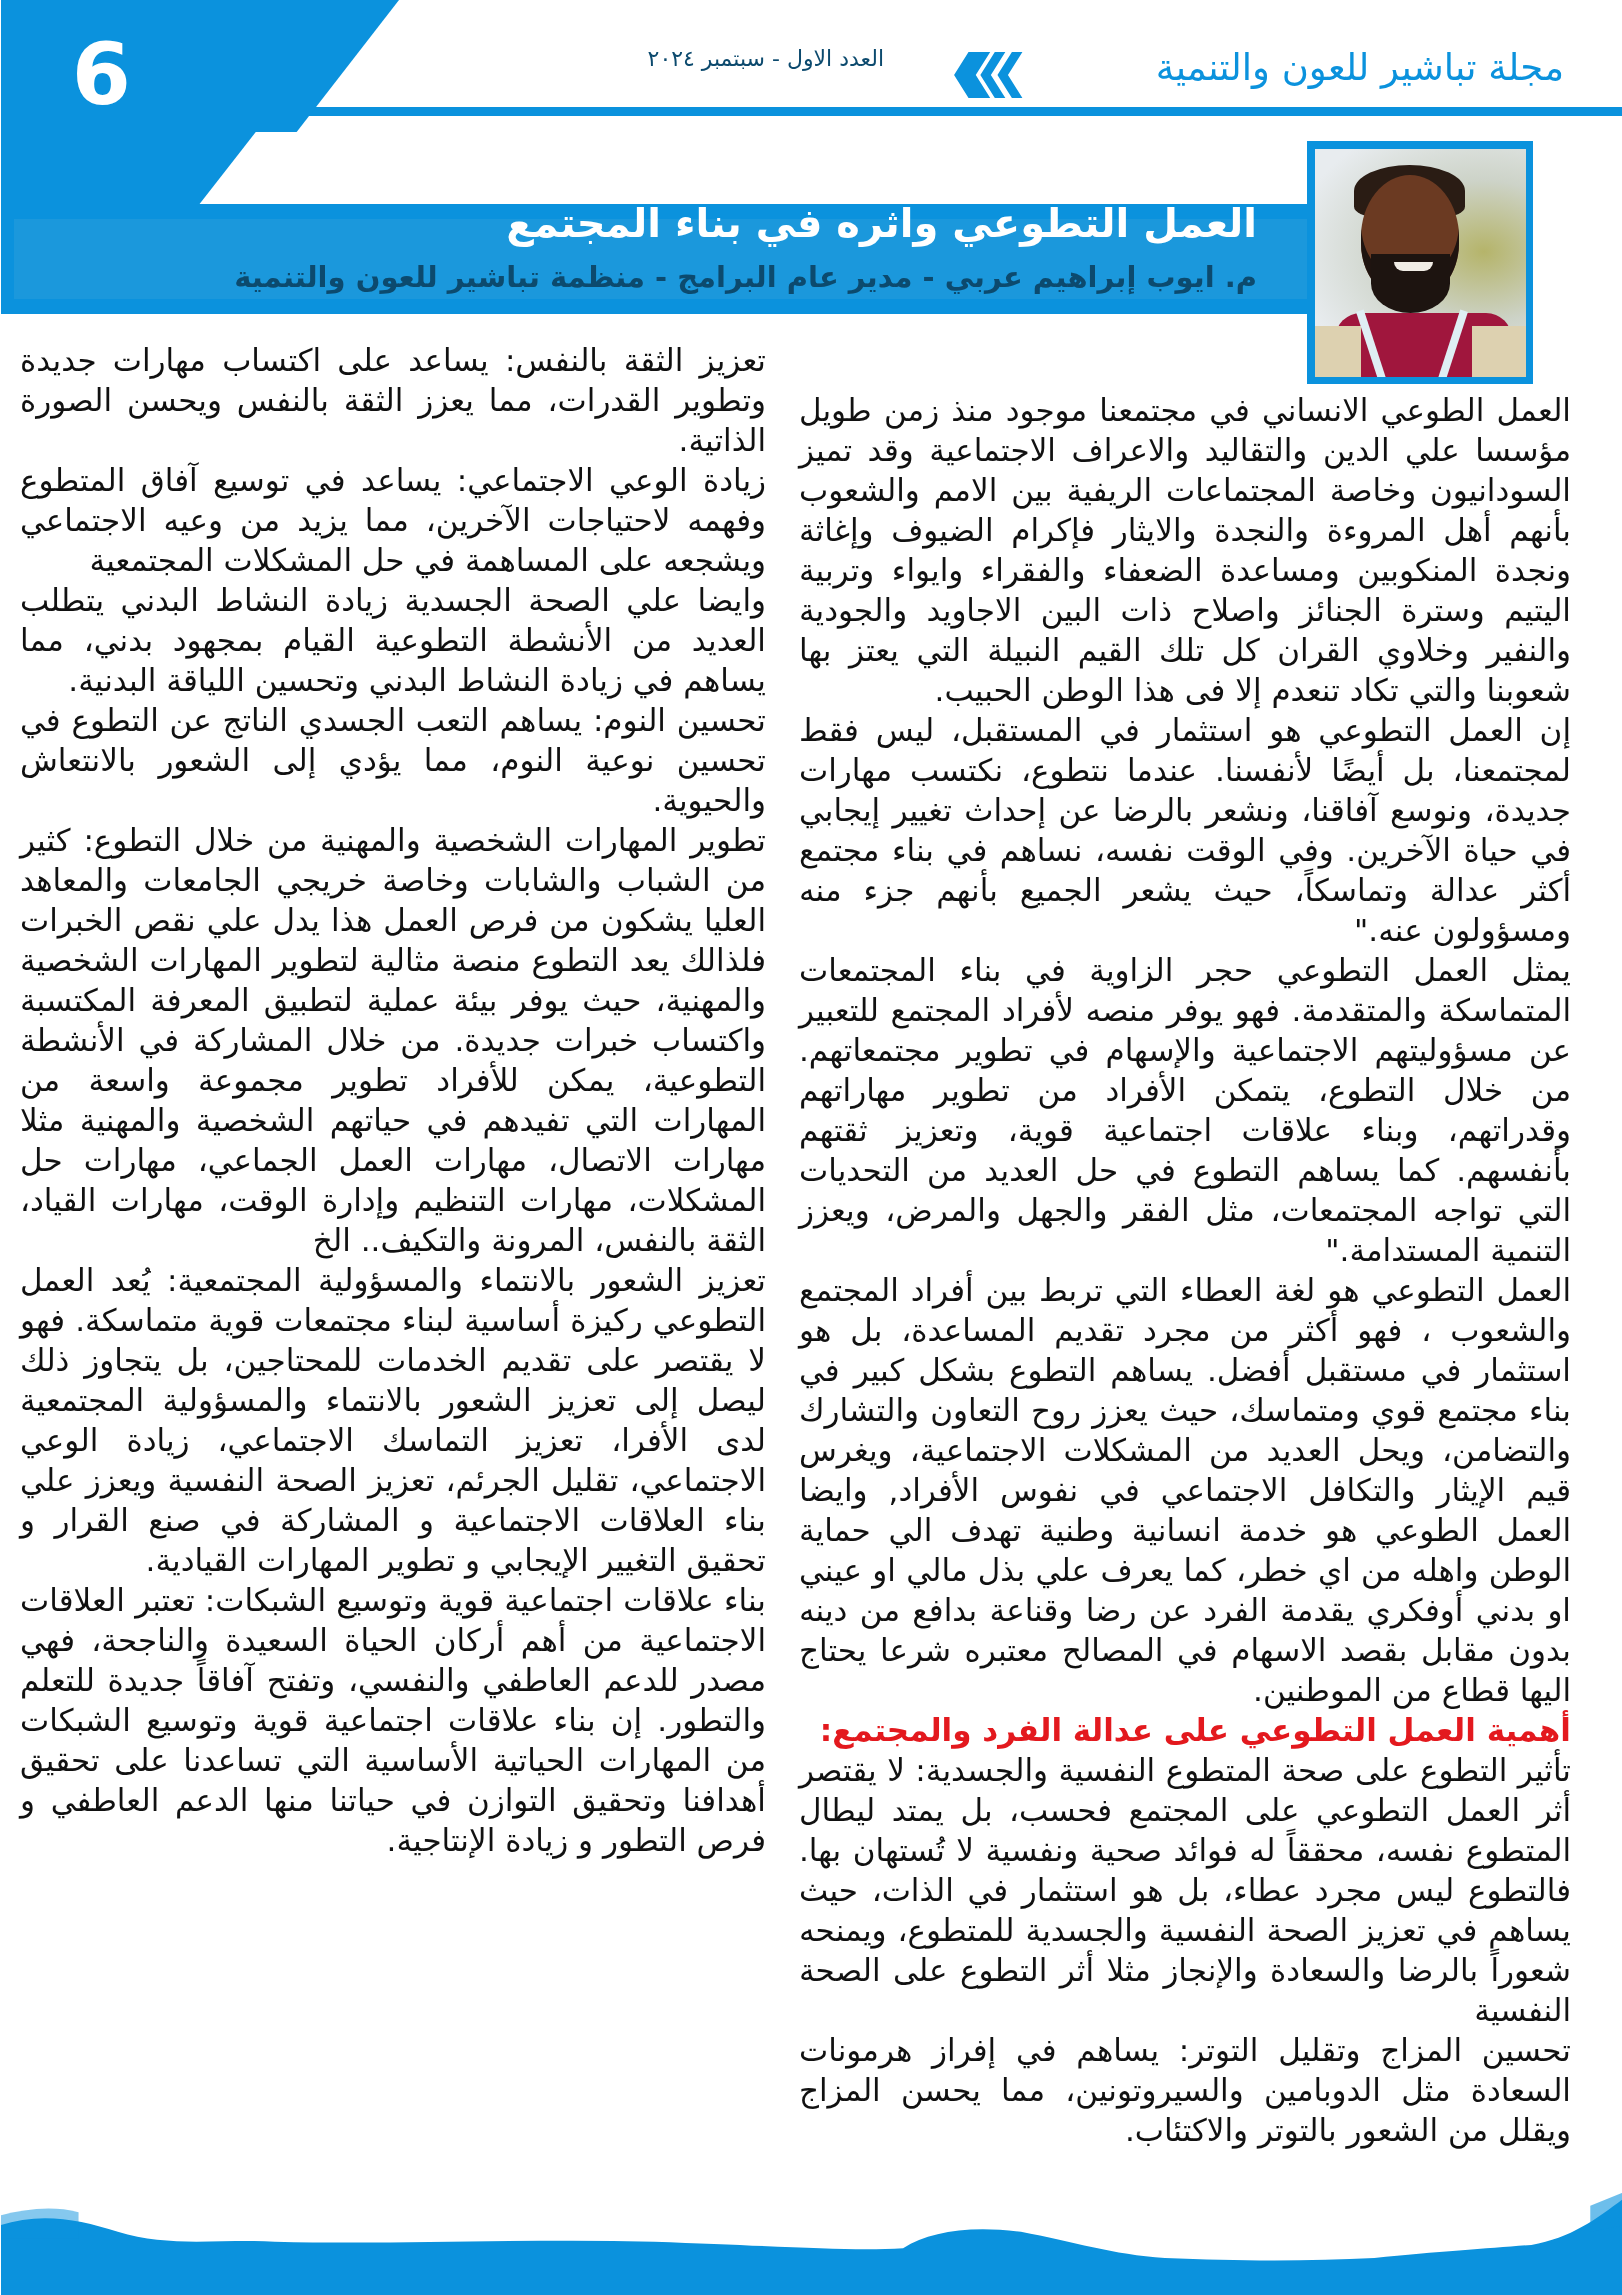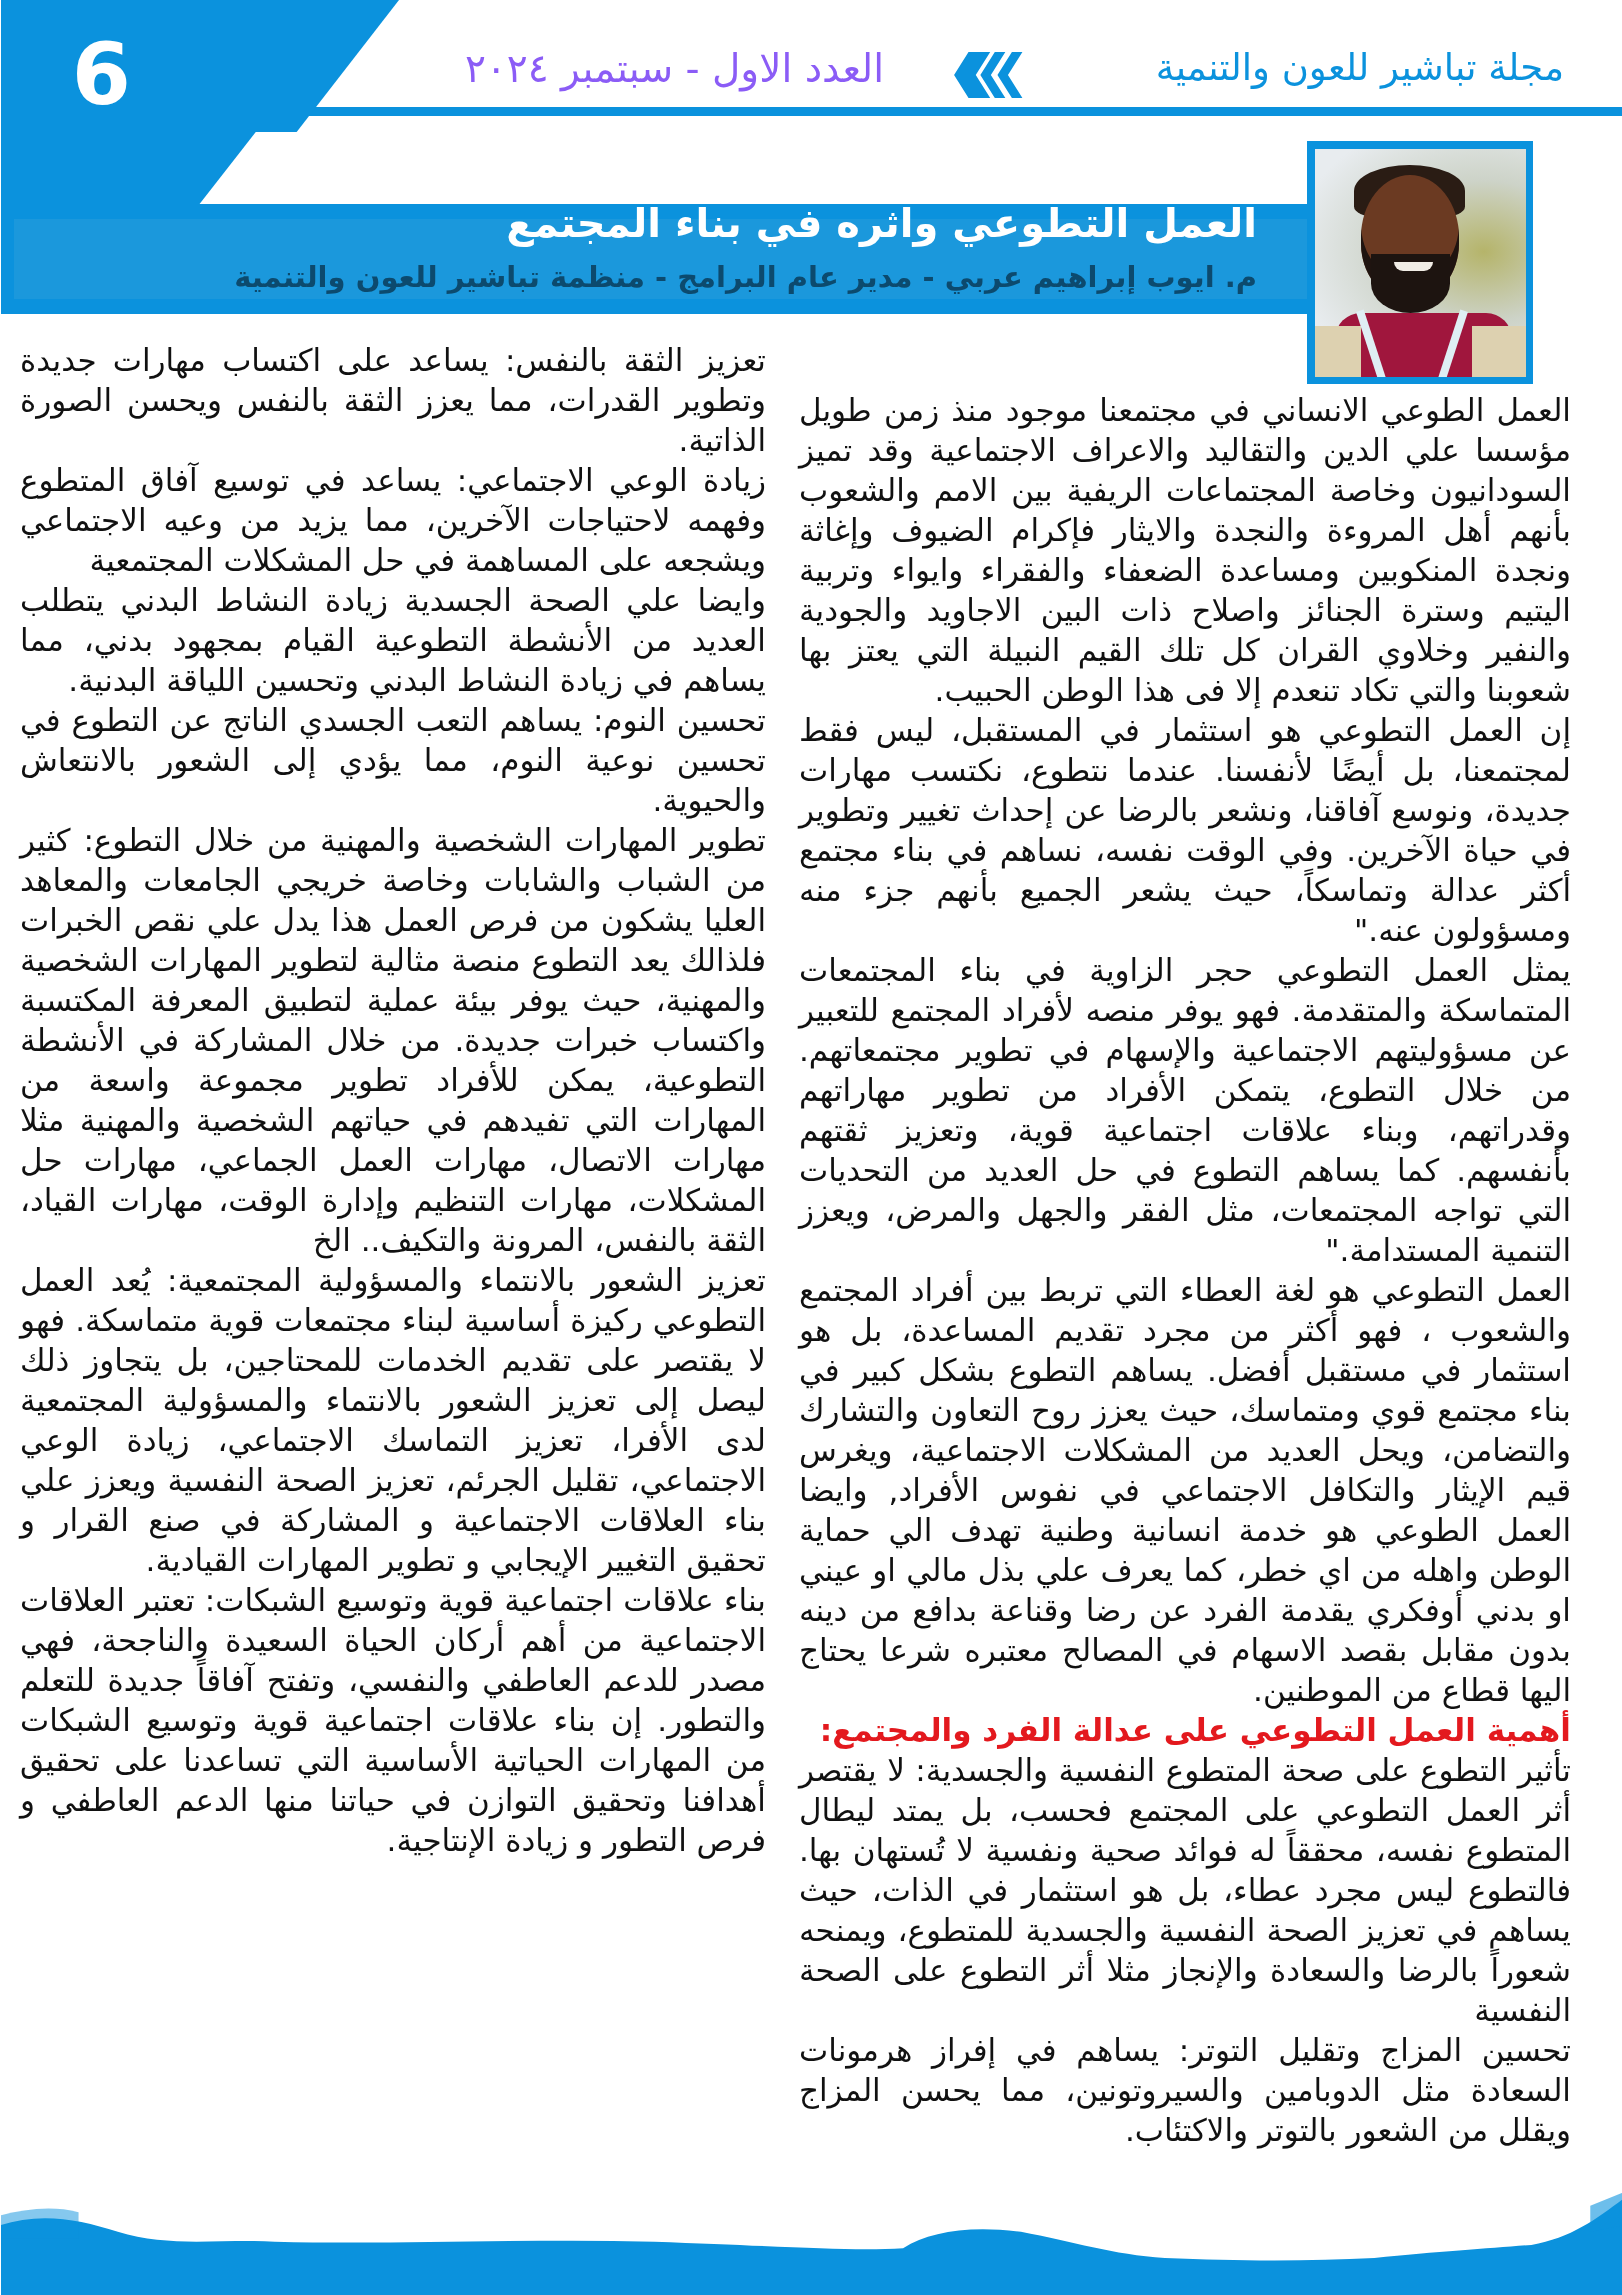--- a/index.html
+++ b/index.html
@@ -21,21 +21,21 @@
   }
   .page-number {
     position:absolute; left:26px; top:26px; width:157px; height:98px;
     font-size:85px; font-weight:bold; color:#ffffff; text-align:center; line-height:98px;
     direction:rtl; letter-spacing:6.5px;
   }
   .mag-title {
     position:absolute; right:59px; top:46px; font-size:37px; color:#0b92dd; white-space:nowrap;
   }
   .issue-text {
-    position:absolute; right:739px; top:46px; font-size:39px; color:#8b5cf6; white-space:nowrap;
+    position:absolute; right:739px; top:46px; font-size:22px; color:#0c4a6e; white-space:nowrap;
   }
   .chevrons { position:absolute; left:954px; top:52px; width:79px; height:46px; }
 
   
   .title-band {
     position:absolute; left:0; top:204px; width:1309px; height:110px; background:#0b92dd;
   }
   .title-inner {
     position:absolute; left:14.4px; top:219px; width:1296px; height:80px; background:#1b98dc;
   }
@@ -121,21 +121,21 @@
   <div class="lanyard"></div>
   <div class="lanyard2"></div>
   <div class="hair"></div>
   <div class="head"></div>
   <div class="beard"></div>
   <div class="smile"></div>
 </div>
 
 <div class="col col-right">
   <p>العمل الطوعي الانساني في مجتمعنا موجود منذ زمن طويل مؤسسا علي الدين والتقاليد والاعراف الاجتماعية وقد تميز السودانيون وخاصة المجتماعات الريفية بين الامم والشعوب بأنهم أهل المروءة والنجدة والايثار فإكرام الضيوف وإغاثة ونجدة المنكوبين ومساعدة الضعفاء والفقراء وايواء وتربية اليتيم وسترة الجنائز واصلاح ذات البين الاجاويد والجودية والنفير وخلاوي القران كل تلك القيم النبيلة التي يعتز بها شعوبنا والتي تكاد تنعدم إلا فى هذا الوطن الحبيب.</p>
-  <p>إن العمل التطوعي هو استثمار في المستقبل، ليس فقط لمجتمعنا، بل أيضًا لأنفسنا. عندما نتطوع، نكتسب مهارات جديدة، ونوسع آفاقنا، ونشعر بالرضا عن إحداث تغيير وتطوير في حياة الآخرين. وفي الوقت نفسه، نساهم في بناء مجتمع أكثر عدالة وتماسكاً، حيث يشعر الجميع بأنهم جزء منه ومسؤولون عنه."</p>
+  <p>إن العمل التطوعي هو استثمار في المستقبل، ليس فقط لمجتمعنا، بل أيضًا لأنفسنا. عندما نتطوع، نكتسب مهارات جديدة، ونوسع آفاقنا، ونشعر بالرضا عن إحداث تغيير إيجابي في حياة الآخرين. وفي الوقت نفسه، نساهم في بناء مجتمع أكثر عدالة وتماسكاً، حيث يشعر الجميع بأنهم جزء منه ومسؤولون عنه."</p>
   <p>يمثل العمل التطوعي حجر الزاوية في بناء المجتمعات المتماسكة والمتقدمة. فهو يوفر منصه لأفراد المجتمع للتعبير عن مسؤوليتهم الاجتماعية والإسهام في تطوير مجتمعاتهم. من خلال التطوع، يتمكن الأفراد من تطوير مهاراتهم وقدراتهم، وبناء علاقات اجتماعية قوية، وتعزيز ثقتهم بأنفسهم. كما يساهم التطوع في حل العديد من التحديات التي تواجه المجتمعات، مثل الفقر والجهل والمرض، ويعزز التنمية المستدامة."</p>
   <p>العمل التطوعي هو لغة العطاء التي تربط بين أفراد المجتمع والشعوب ، فهو أكثر من مجرد تقديم المساعدة، بل هو استثمار في مستقبل أفضل. يساهم التطوع بشكل كبير في بناء مجتمع قوي ومتماسك، حيث يعزز روح التعاون والتشارك والتضامن، ويحل العديد من المشكلات الاجتماعية، ويغرس قيم الإيثار والتكافل الاجتماعي في نفوس الأفراد, وايضا العمل الطوعي هو خدمة انسانية وطنية تهدف الي حماية الوطن واهله من اي خطر، كما يعرف علي بذل مالي او عيني او بدني أوفكري يقدمة الفرد عن رضا وقناعة بدافع من دينه بدون مقابل بقصد الاسهام في المصالح معتبره شرعا يحتاج اليها قطاع من الموطنين.</p>
   <p class="subhead">أهمية العمل التطوعي على عدالة الفرد والمجتمع:</p>
   <p>تأثير التطوع على صحة المتطوع النفسية والجسدية: لا يقتصر أثر العمل التطوعي على المجتمع فحسب، بل يمتد ليطال المتطوع نفسه، محققاً له فوائد صحية ونفسية لا تُستهان بها. فالتطوع ليس مجرد عطاء، بل هو استثمار في الذات، حيث يساهم في تعزيز الصحة النفسية والجسدية للمتطوع، ويمنحه شعوراً بالرضا والسعادة والإنجاز مثلا أثر التطوع على الصحة النفسية</p>
   <p>تحسين المزاج وتقليل التوتر: يساهم  في إفراز هرمونات السعادة مثل الدوبامين والسيروتونين، مما يحسن المزاج ويقلل من الشعور بالتوتر والاكتئاب.</p>
 </div>
 
 <div class="col col-left">
   <p>تعزيز الثقة بالنفس: يساعد على اكتساب مهارات جديدة وتطوير القدرات، مما يعزز الثقة بالنفس ويحسن الصورة الذاتية.</p>
   <p>زيادة الوعي الاجتماعي: يساعد في توسيع آفاق المتطوع وفهمه لاحتياجات الآخرين، مما يزيد من وعيه الاجتماعي ويشجعه على المساهمة في حل المشكلات المجتمعية</p>

